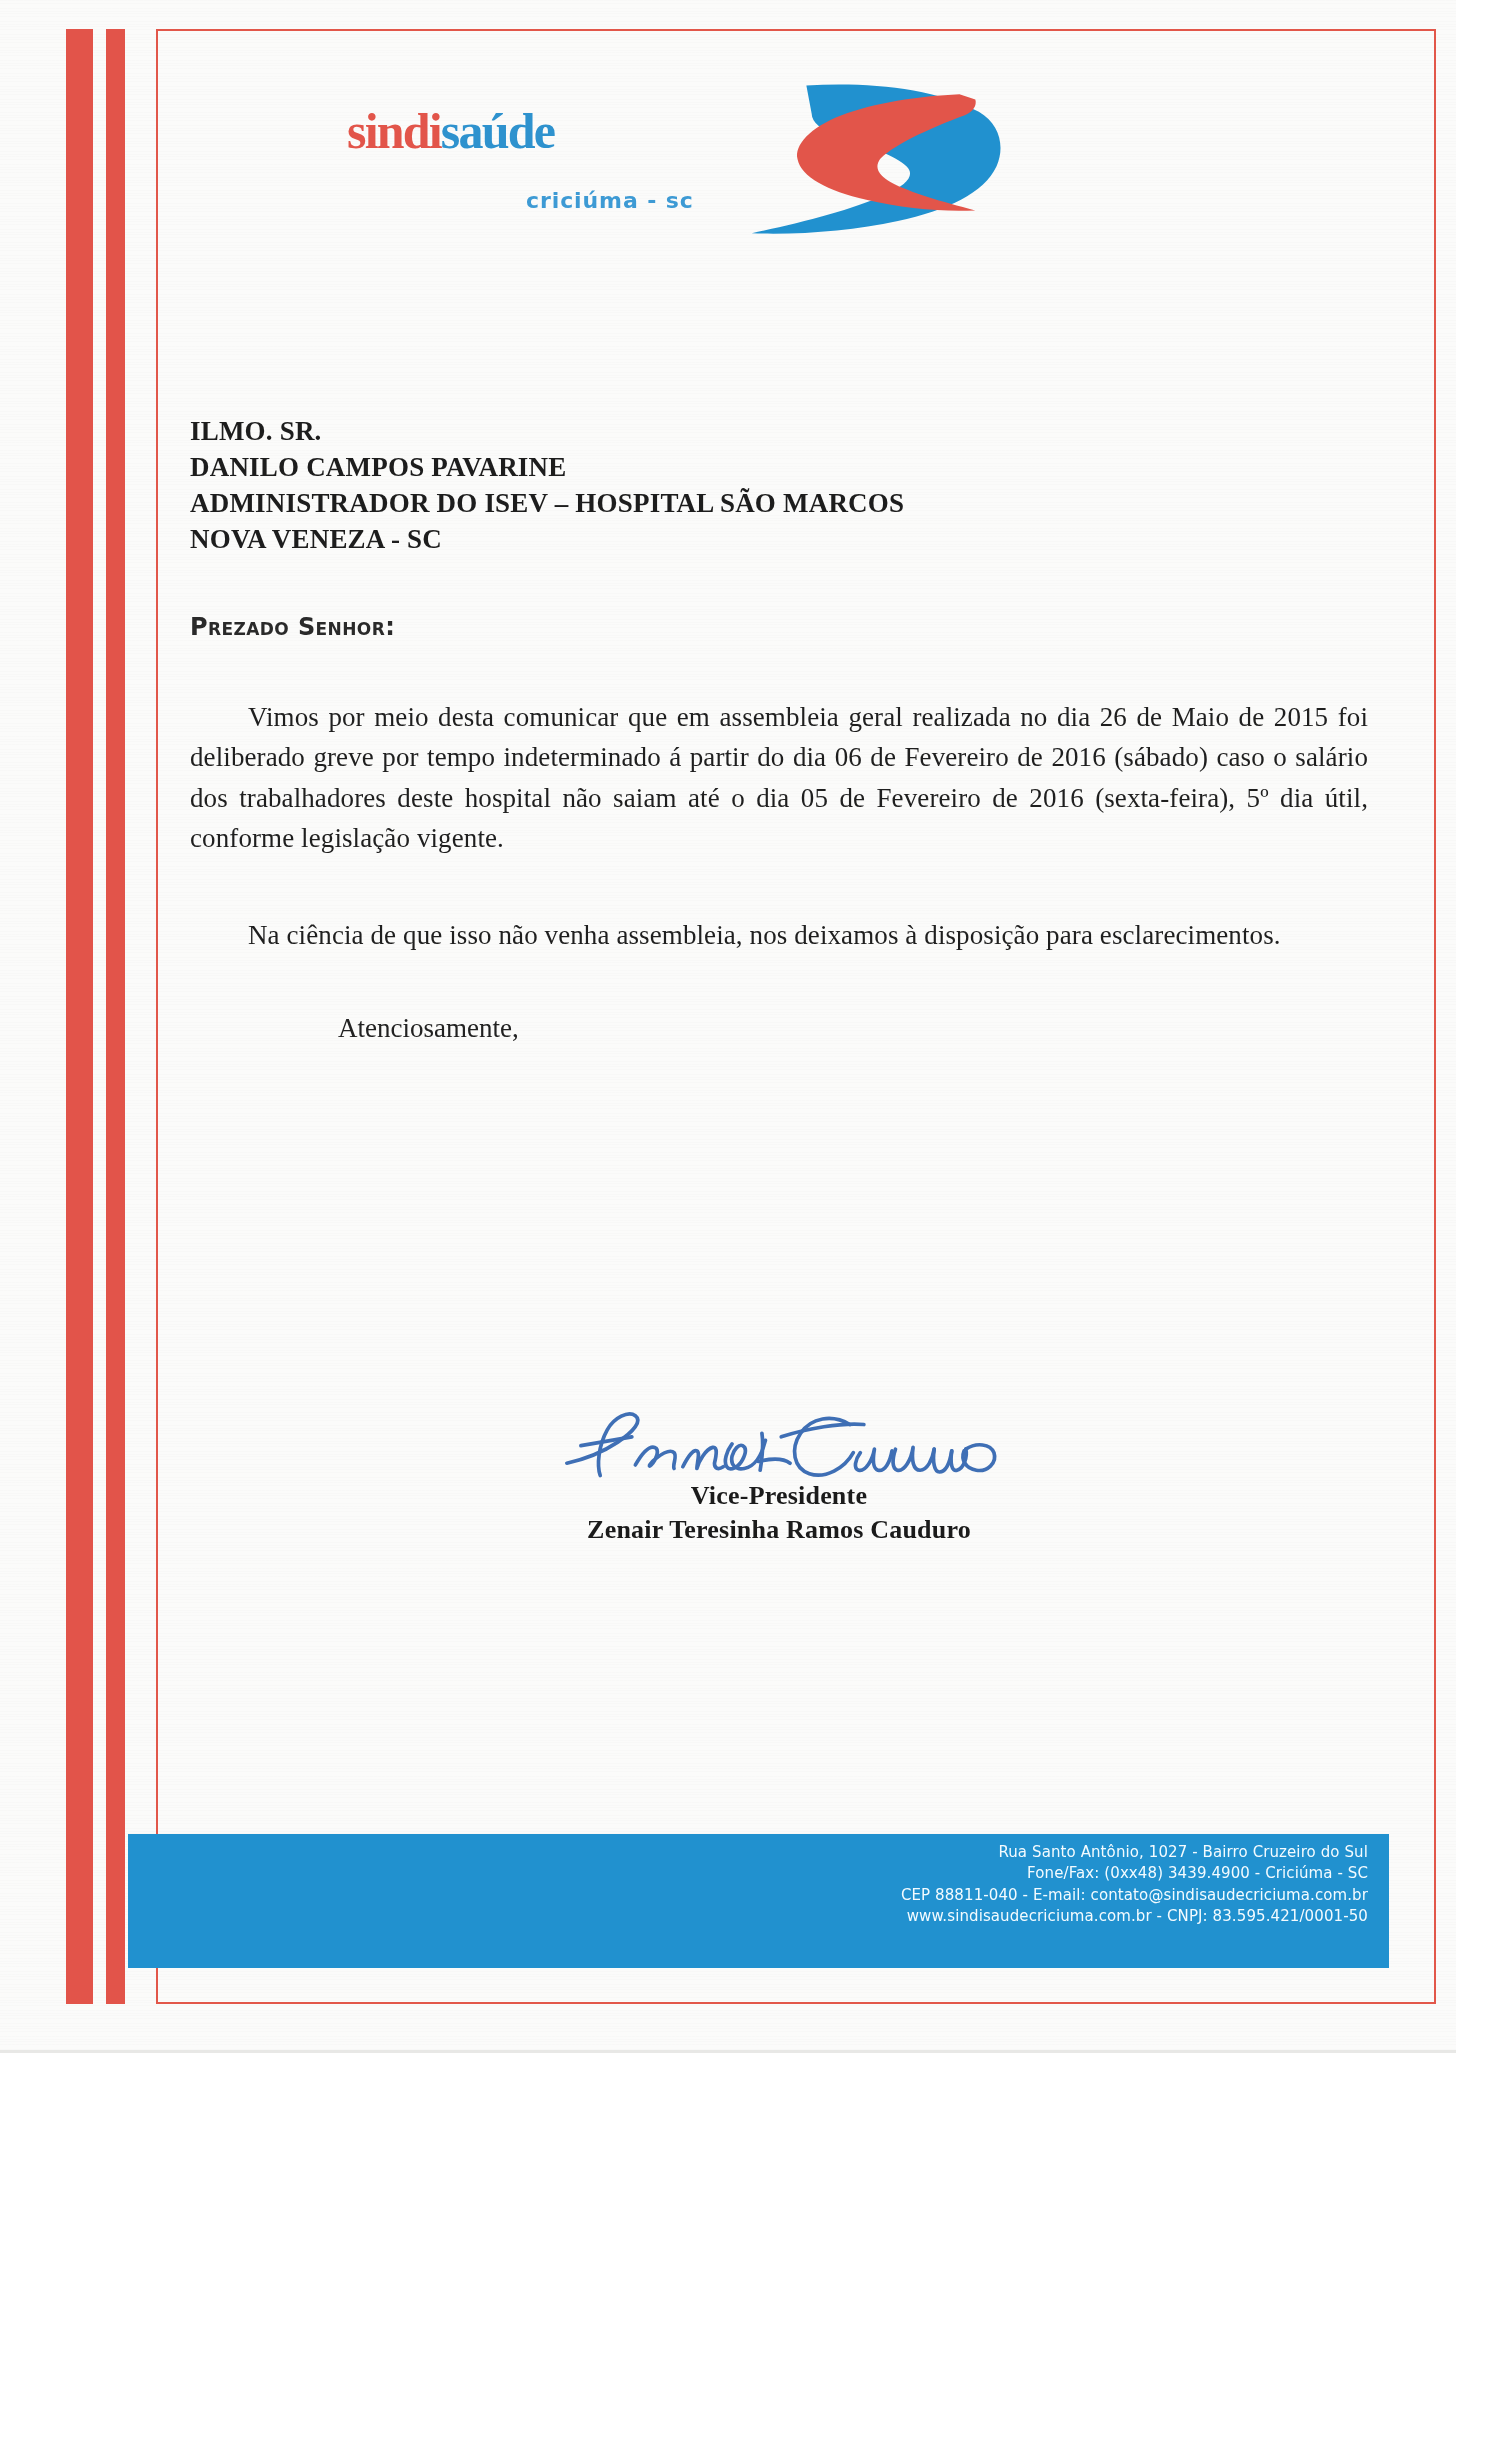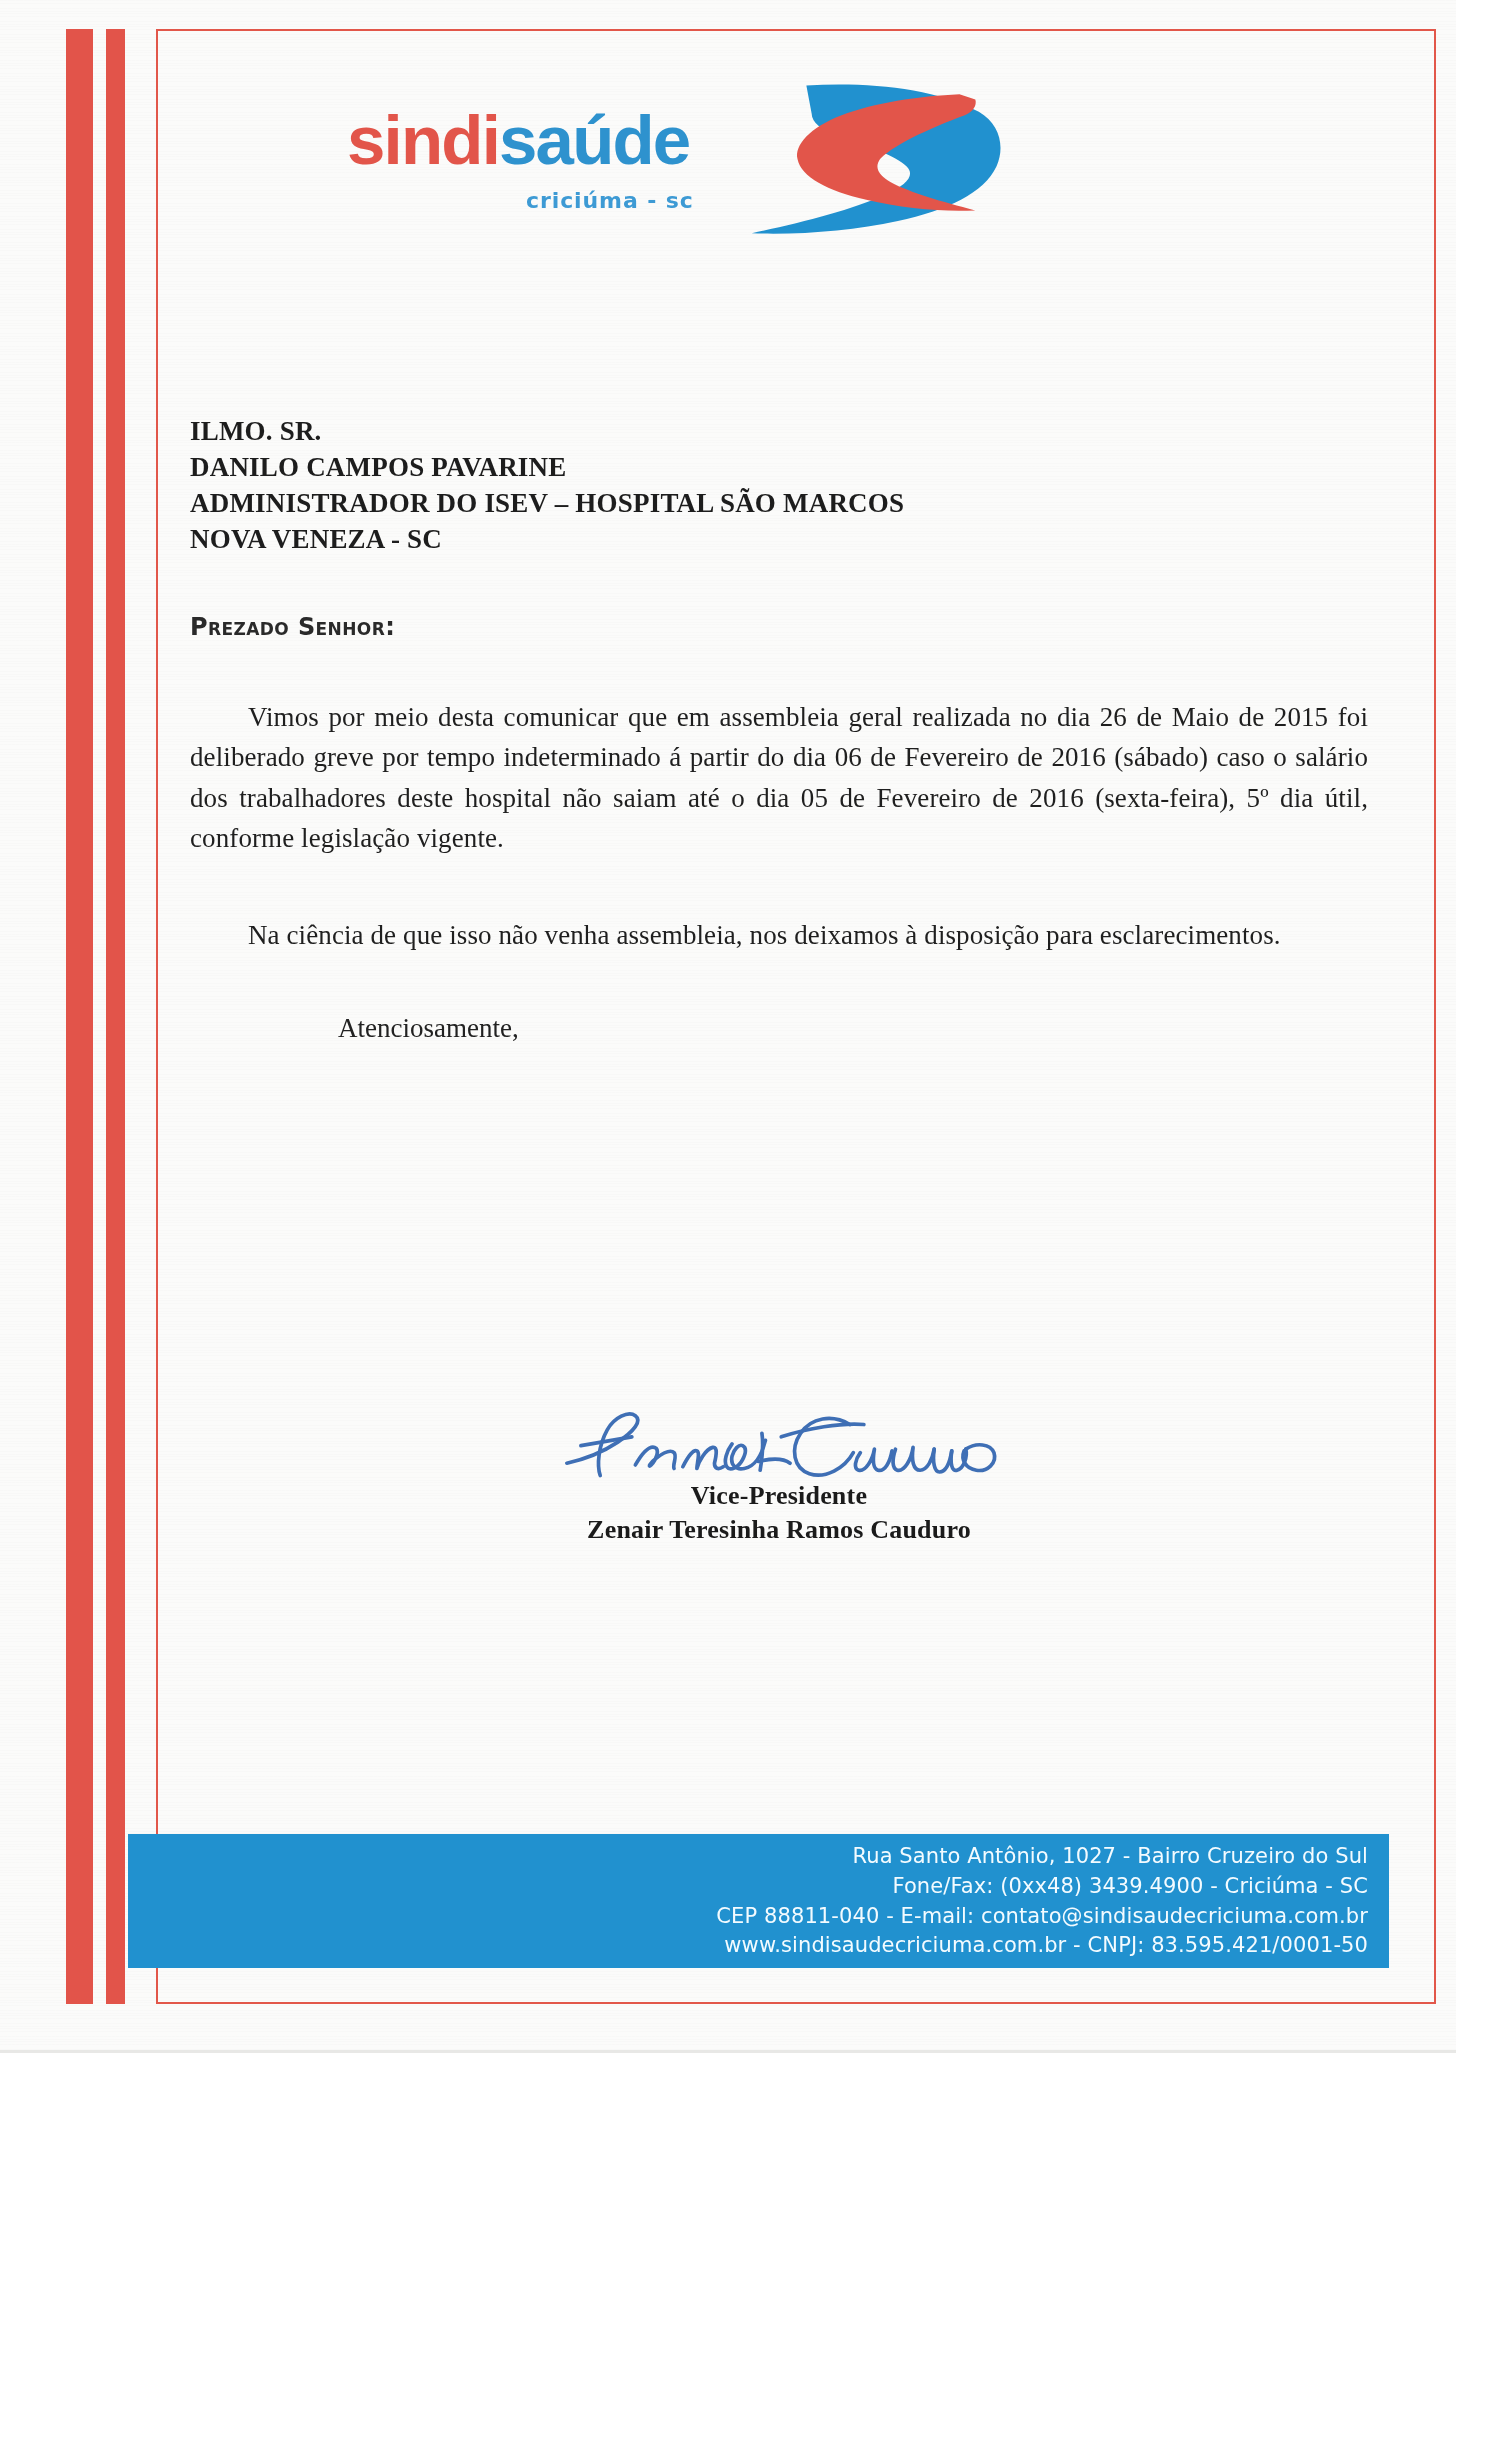--- a/index.html
+++ b/index.html
@@ -74,23 +74,23 @@
     position: absolute;
     left: 347px;
     top: 106px;
     width: 827px;
     height: 141px;
   }
   #logo-wordmark {
     position: absolute;
     left: 0;
     top: 0;
-    font-family: Liberation Sans, sans-serif;
-    font-weight: bold;
-    font-size: 69px;
+    font-family: Liberation Serif, serif;
+    font-weight: bold;
+    font-size: 50px;
     letter-spacing: -1.8px;
     line-height: 1;
     white-space: nowrap;
   }
   .logo-red { color: #e2554a; }
   .logo-blue { color: #2e92ce; }
   #logo-subtitle {
     position: absolute;
     left: 179px;
     top: 82px;
@@ -190,21 +190,21 @@
     width: 1261px;
     height: 134px;
     background: #2191cf;
   }
   #footer-lines {
     position: absolute;
     right: 21px;
     top: 8px;
     text-align: right;
     font-family: "DejaVu Sans", sans-serif;
-    font-size: 21px;
+    font-size: 15px;
     line-height: 1.42;
     color: #f3fbff;
     letter-spacing: 0.1px;
     white-space: nowrap;
   }
 </style>
 </head>
 <body>
 
 <div id="scan-sheet"></div>

